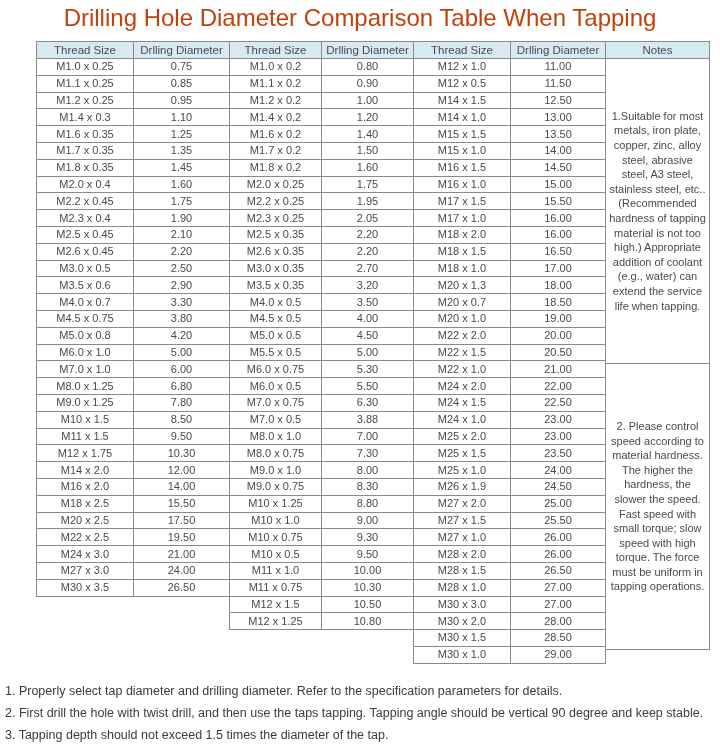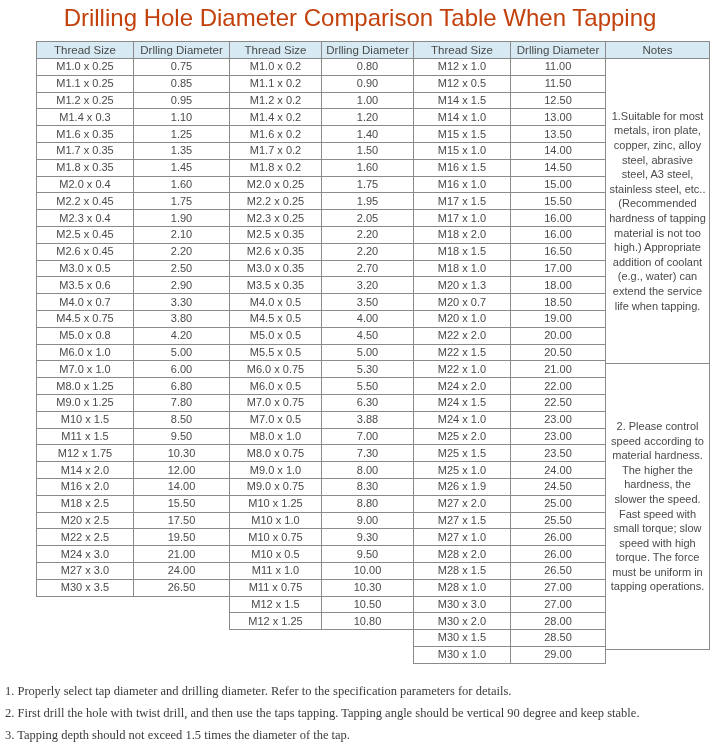--- a/index.html
+++ b/index.html
@@ -64,21 +64,20 @@
   .tnotes td.note-2 { height: 285px; }
   .footnotes {
     margin: 20px 0 0 5px;
     font-size: 12.5px;
     color: #3b3b3b;
   }
   .footnotes .fline {
     line-height: 15px;
     margin-bottom: 7px;
     white-space: nowrap;
-    font-family: Liberation Serif, serif;
   }
   .footnotes .fline.indented { padding-left: 13px; margin-bottom: 0; }
 </style>
 </head>
 <body>
 
 <div class="page">
 
   <h1 class="title">Drilling Hole Diameter Comparison Table When Tapping</h1>
 

